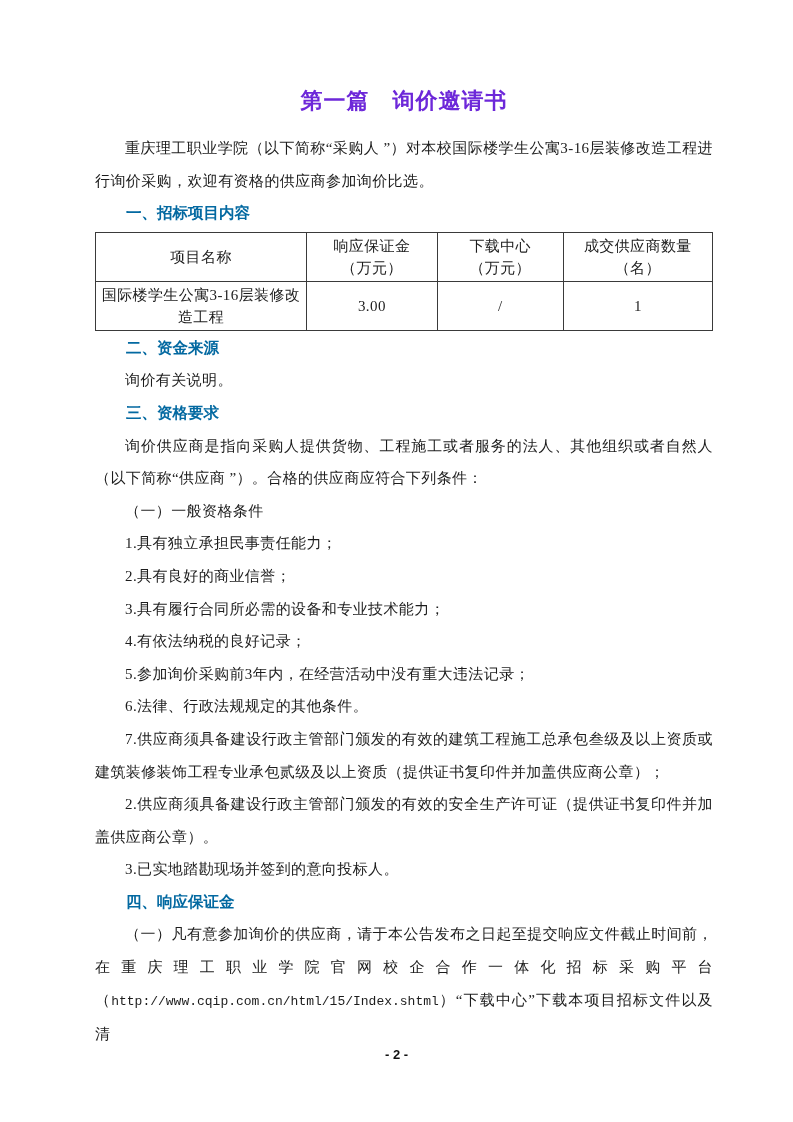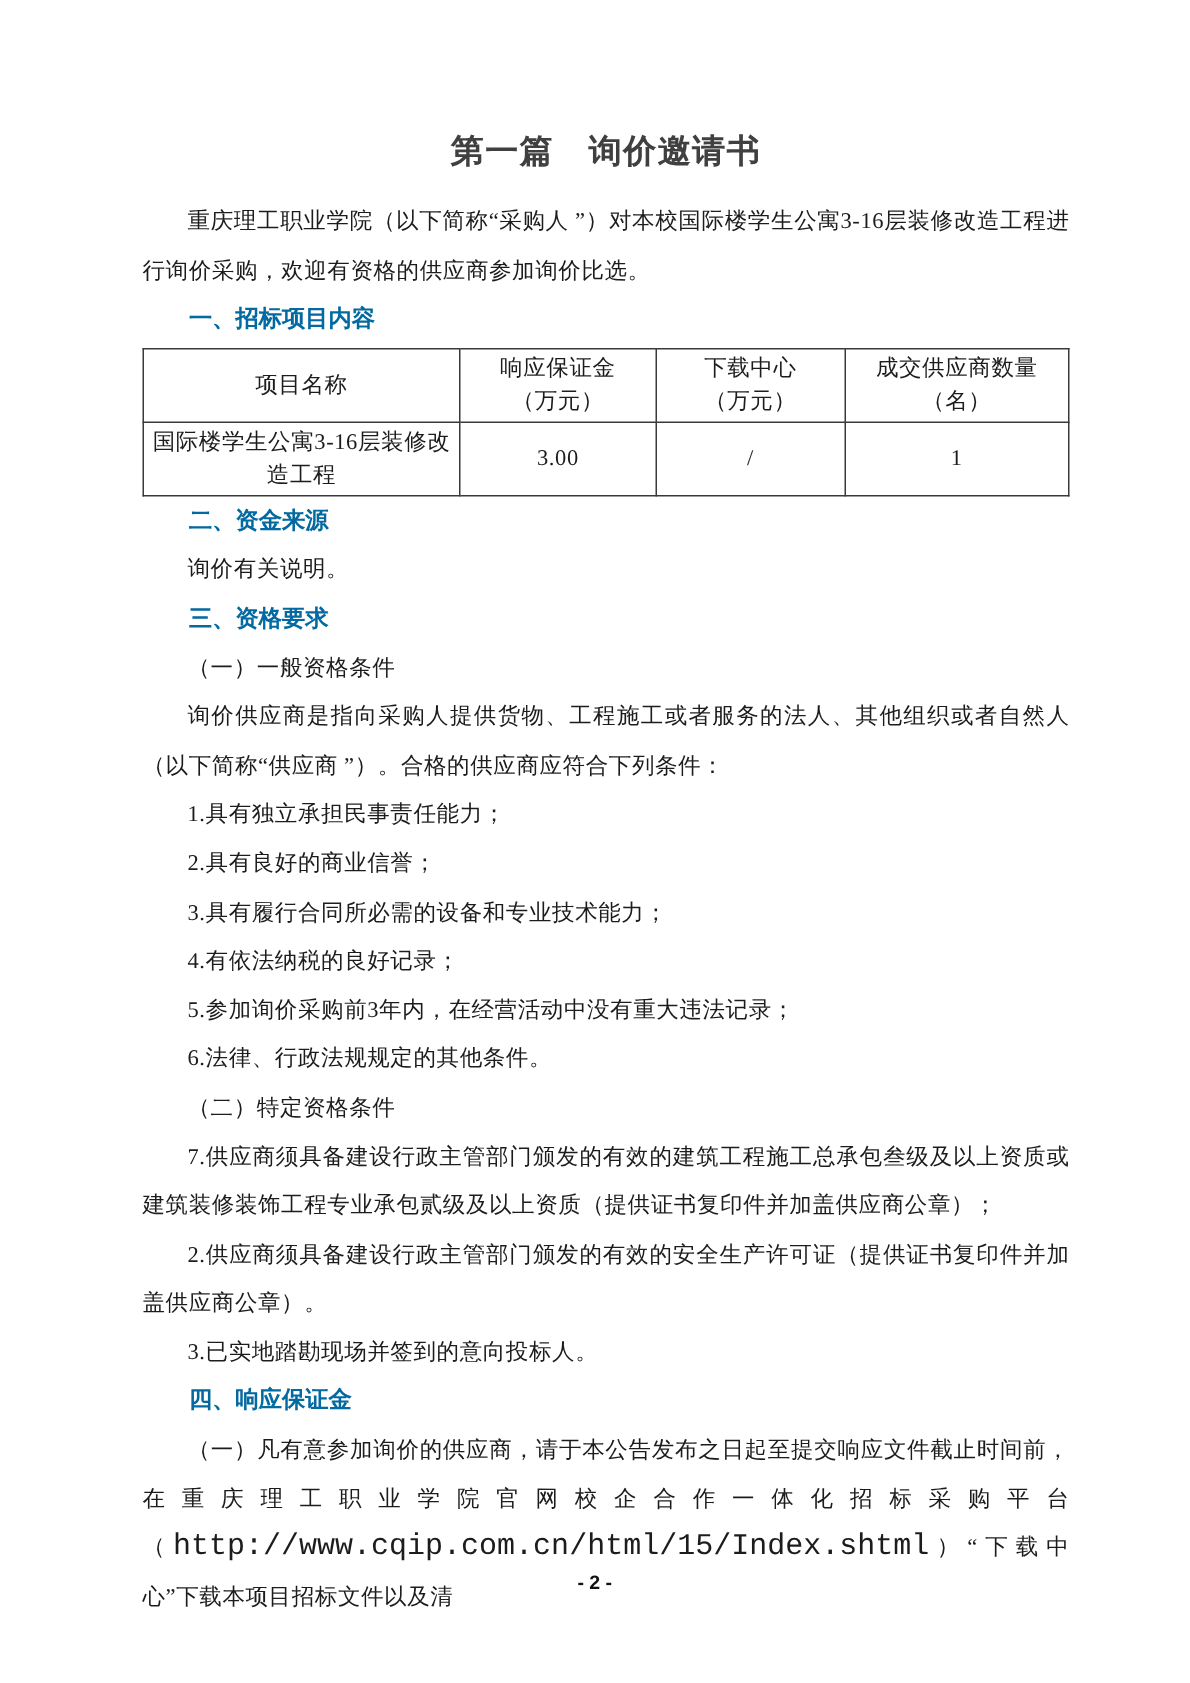--- a/index.html
+++ b/index.html
@@ -16,21 +16,21 @@
     left: 95px; top: 86px;
     width: 618px;
   }
   .doc-title {
     font-family: "Liberation Sans", sans-serif;
     font-weight: bold;
     font-size: 22px;
     line-height: 30px;
     text-align: center;
     margin: 0 0 16px 0;
-    color: #404040;
+    color: #6d28d9;
     letter-spacing: 1px;
   }
   .body-text {
     font-size: 15px;
     line-height: 32.6px;
     text-align: justify;
     text-justify: inter-ideograph;
     margin: 0;
     letter-spacing: 0.4px;
   }
@@ -57,21 +57,21 @@
     line-height: 22px;
     text-align: center;
     vertical-align: middle;
     padding: 2px 4px;
     letter-spacing: 0.4px;
   }
   table.doc-table th { height: 44px; white-space: pre-line; }
   table.doc-table td { height: 38px; }
   .url-text {
     font-family: "Liberation Mono", monospace;
-    font-size: 20px;
+    font-size: 13px;
     letter-spacing: 0;
   }
   .page-footer {
     position: absolute;
     top: 1047px; left: 0; right: 0;
     text-align: center;
     font-family: "Liberation Sans", sans-serif;
     font-weight: bold;
     font-size: 13px;
     color: #111;
@@ -113,31 +113,30 @@
         <td>/</td>
         <td>1</td>
       </tr>
     </tbody>
   </table>
 
   <h2 class="sec-heading">二、资金来源</h2>
   <p class="body-text ind">询价有关说明。</p>
 
   <h2 class="sec-heading">三、资格要求</h2>
+  <p class="body-text ind">询价供应商是指向采购人提供货物、工程施工或者服务的法人、其他组织或者自然人（以下简称“供应商 ”）。合格的供应商应符合下列条件：</p>
+
   <p class="body-text ind">（一）一般资格条件</p>
-
-  <p class="body-text ind">询价供应商是指向采购人提供货物、工程施工或者服务的法人、其他组织或者自然人（以下简称“供应商 ”）。合格的供应商应符合下列条件：</p>
   <p class="body-text ind">1.具有独立承担民事责任能力；</p>
   <p class="body-text ind">2.具有良好的商业信誉；</p>
   <p class="body-text ind">3.具有履行合同所必需的设备和专业技术能力；</p>
   <p class="body-text ind">4.有依法纳税的良好记录；</p>
   <p class="body-text ind">5.参加询价采购前3年内，在经营活动中没有重大违法记录；</p>
   <p class="body-text ind">6.法律、行政法规规定的其他条件。</p>
 
-  <p class="body-text ind">（二）特定资格条件</p>
   <p class="body-text ind">7.供应商须具备建设行政主管部门颁发的有效的建筑工程施工总承包叁级及以上资质或建筑装修装饰工程专业承包贰级及以上资质（提供证书复印件并加盖供应商公章）；</p>
   <p class="body-text ind">2.供应商须具备建设行政主管部门颁发的有效的安全生产许可证（提供证书复印件并加盖供应商公章）。</p>
   <p class="body-text ind">3.已实地踏勘现场并签到的意向投标人。</p>
 
   <h2 class="sec-heading">四、响应保证金</h2>
   <p class="body-text ind"><span>（一）凡有意参加询价的供应商，请于本公告发布之日起至提交响应文件截止时间前，在重庆理工职业学院官网校企合作一体化招标采购平台（</span><span class="url-text">http://www.cqip.com.cn/html/15/Index.shtml</span><span>）“下载中心”下载本项目招标文件以及清</span></p>
 
 </div>
 
 <div class="page-footer">- 2 -</div>

